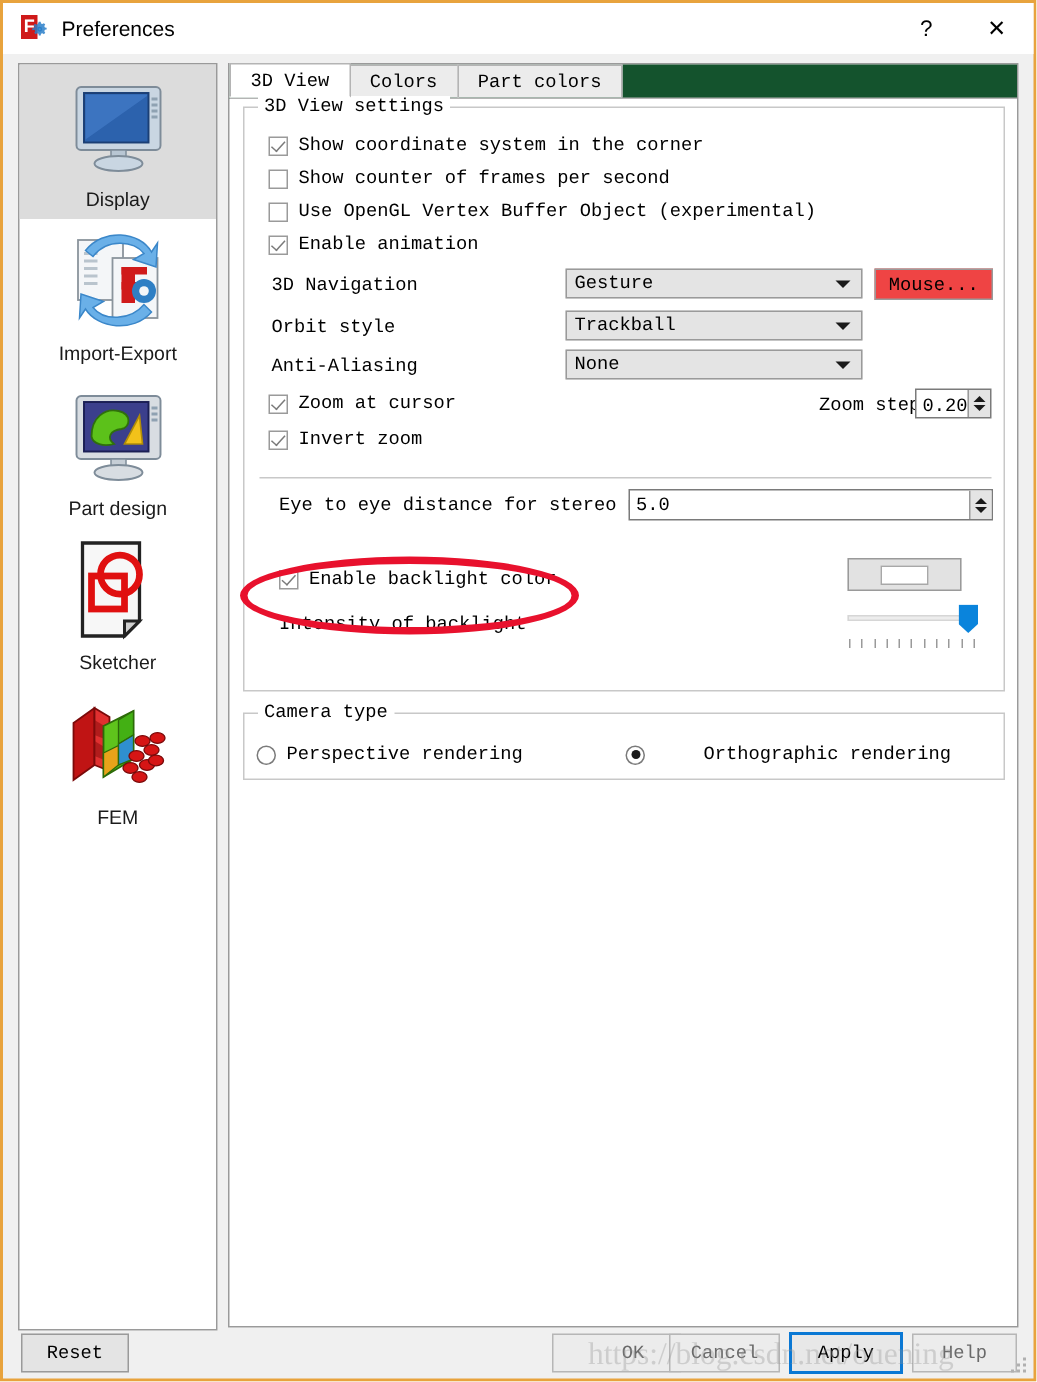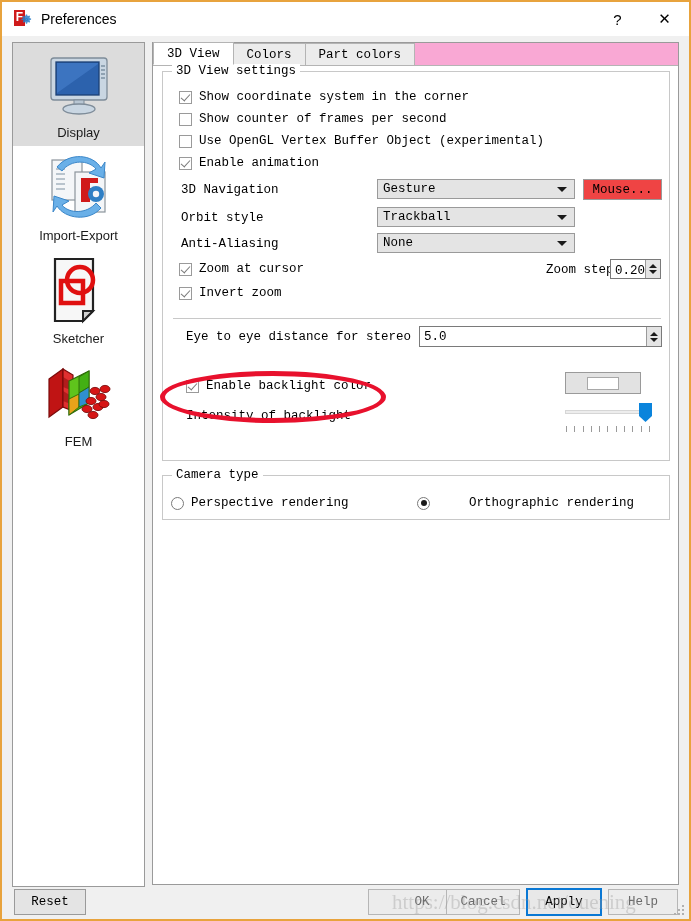--- a/index.html
+++ b/index.html
@@ -87,21 +87,21 @@
   #main {
     position: absolute; left: 150px; top: 40px;
     width: 527px; height: 843px;
     background: #ffffff;
     border: 1px solid #9a9a9a;
     box-sizing: border-box;
   }
   #tabbar {
     position: absolute; left: 0; top: 0;
     width: 525px; height: 23px;
-    background: #f9a8d4;
+    background: #14532d;
     border-bottom: 1px solid #b4b4b4;
     display: flex; align-items: flex-end;
     box-sizing: border-box;
   }
   .tab {
     height: 22px;
     padding: 0 13px;
     display: flex; align-items: center;
     font-family: "Liberation Mono", monospace;
     font-size: 12.5px; color: #000000;
@@ -400,20 +400,36 @@
           <rect x="38" y="36" width="13" height="5" fill="#d01a1a"></rect>
           <circle cx="53" cy="42" r="8" fill="#2f7fc4"></circle>
           <circle cx="53" cy="42" r="3.2" fill="#f4f6f8"></circle>
           <path d="M14 15 C26 0 50 2 58 16 L62 10 L61 26 L46 21 L53 17 C46 8 28 7 19 19 Z" fill="#6ab0e8" stroke="#3b87c9" stroke-width="1"></path>
           <path d="M58 56 C46 70 22 67 14 54 L10 60 L11 44 L26 49 L19 53 C26 62 44 62 53 51 Z" fill="#6ab0e8" stroke="#3b87c9" stroke-width="1"></path>
         </svg>
       </div>
       <div class="side-label">Import-Export</div>
     </div>
 
+    <div class="side-item">
+      <div class="side-icon">
+        <svg width="72" height="66" viewBox="0 0 72 66">
+          <rect x="8" y="6" width="56" height="42" rx="3" fill="#d8dde2" stroke="#7e8c99" stroke-width="1.3"></rect>
+          <rect x="13" y="10" width="43" height="33" fill="#3b3f8c" stroke="#1b1f55" stroke-width="1.3"></rect>
+          <path d="M18 33 C18 20 27 14 36 16 C45 18 44 27 38 28 C30 29 28 34 33 38 C26 40 19 38 18 33 Z" fill="#5cc11a" stroke="#2f6f0c" stroke-width="1.2"></path>
+          <path d="M40 38 L50 19 L52 38 Z" fill="#f2c21a" stroke="#b08c08" stroke-width="1.1"></path>
+          <rect x="58" y="13" width="4" height="2" fill="#8fa2b2"></rect>
+          <rect x="58" y="17" width="4" height="2" fill="#8fa2b2"></rect>
+          <rect x="58" y="21" width="4" height="2" fill="#8fa2b2"></rect>
+          <rect x="31" y="48" width="10" height="6" fill="#c6ced6" stroke="#7e8c99" stroke-width="1"></rect>
+          <ellipse cx="36" cy="57" rx="16" ry="5" fill="#d8dde2" stroke="#7e8c99" stroke-width="1.3"></ellipse>
+        </svg>
+      </div>
+      <div class="side-label">Part design</div>
+    </div>
 
     <div class="side-item">
       <div class="side-icon">
         <svg width="66" height="72" viewBox="0 0 66 72">
           <path d="M9 4 h38 v52 l-10 10 h-28 z" fill="#f7f7f7" stroke="#222222" stroke-width="2.2"></path>
           <path d="M47 56 h-10 v10 z" fill="#cfcfcf" stroke="#222222" stroke-width="2"></path>
           <circle cx="34" cy="25" r="13" fill="none" stroke="#e01010" stroke-width="4.5"></circle>
           <rect x="15" y="26" width="22" height="22" fill="none" stroke="#e01010" stroke-width="4.5"></rect>
         </svg>
       </div>

